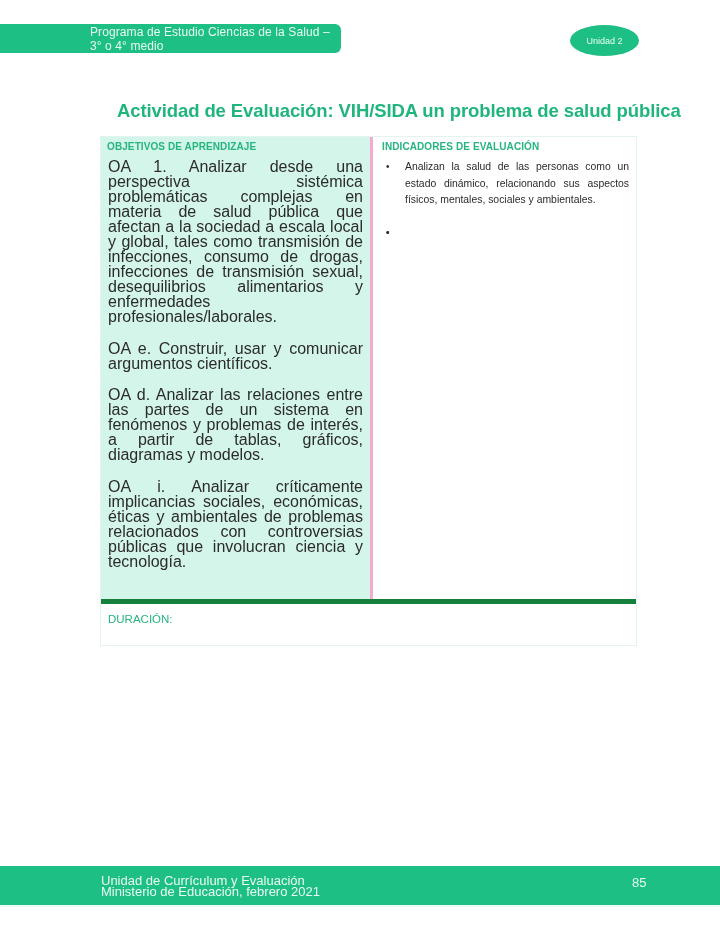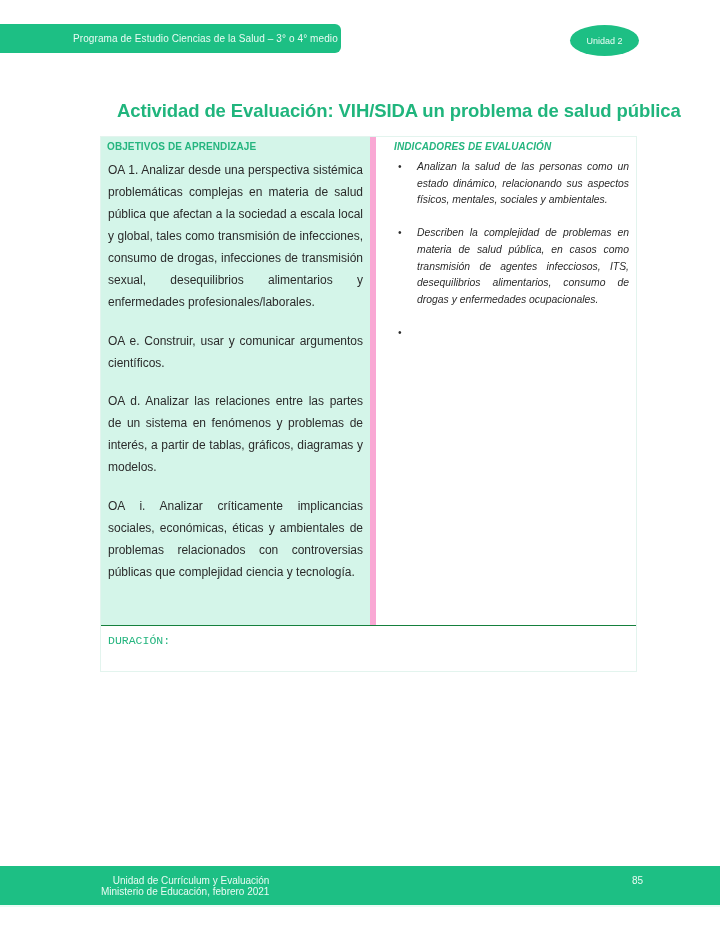--- a/index.html
+++ b/index.html
@@ -6,70 +6,70 @@
   body {
     width: 720px; height: 932px; background: #ffffff; position: relative; overflow: hidden;
     font-family: "Liberation Sans", sans-serif; color: #2b2b2b;
   }
   .top-bar {
     position: absolute; left: 0; top: 24px; width: 341px; height: 29px;
     background: #1dbf84; border-radius: 0 6px 6px 0;
     display: flex; align-items: center;
   }
   .top-bar span {
-    margin-left: 58px; color: #e9fbf3; font-size: 10px; letter-spacing: 0.1px; padding-left: 15px;
+    margin-left: 75px; color: #e9fbf3; font-size: 12px; letter-spacing: 0.1px; padding-left: 15px;
   }
   .unit-badge {
     position: absolute; left: 570px; top: 25px; width: 69px; height: 31px;
     background: #1dbf84; border-radius: 50%;
     display: flex; align-items: center; justify-content: center;
     color: #eafcf4; font-size: 9px; text-align: center;
   }
   .page-title {
     position: absolute; left: 101px; top: 84px; margin: 16px;
     font-size: 18.5px; font-weight: bold; color: #20b57d; letter-spacing: -0.1px;
   }
   .main-table {
     position: absolute; left: 100px; top: 136px; width: 537px;
     border: 1px solid #e3f4ee; box-sizing: border-box;
   }
   .row { display: flex; }
   .col-left {
     width: 269px; background: #d4f5e9; box-sizing: border-box;
-    padding: 3px 7px 26px 7px; min-height: 415px;
+    padding: 3px 7px 14px 7px; min-height: 415px;
   }
   .col-right {
     flex: 1; background: #ffffff; box-sizing: border-box;
-    padding: 3px 7px 0 18px; border-left: 6px solid #f9a8d4; font-style: italic;
+    padding: 3px 7px 0 9px; border-left: 3px solid #f9a8d4;
   }
   .col-head {
     font-size: 10px; font-weight: bold; color: #25b57f; height: 14px; line-height: 14px;
     margin-bottom: 5px; letter-spacing: 0.1px;
   }
   .col-left .col-head { margin-left: -1px; }
   .obj {
-    font-size: 12px; line-height: 22px; text-align: justify; margin: 0 0 16.6px 0;
+    font-size: 16px; line-height: 15px; text-align: justify; margin: 0 0 16.6px 0;
     color: #2b2b2b;
   }
   .ind-list { list-style: none; margin: 0; padding: 0; }
   .ind-list li {
     position: relative; padding-left: 23px; font-size: 10.4px; line-height: 16.6px;
     text-align: justify; margin-bottom: 16.6px;
   }
   .bullet {
     position: absolute; left: 4px; top: 0; font-size: 10px;
   }
   .duration-row {
-    border-top: 1px solid #15803d; padding: 8px 7px 8px 7px; height: 46px; box-sizing: border-box; font-family: Liberation Mono, monospace;
+    border-top: 5px solid #15803d; padding: 8px 7px 8px 7px; height: 46px; box-sizing: border-box;
   }
   .duration-label { font-size: 11.5px; color: #25b57f; line-height: 14px; }
   .duration-value { font-size: 11.5px; color: #2b2b2b; line-height: 14px; }
   .footer {
     position: absolute; left: 0; top: 866px; width: 720px; height: 39px;
-    background: #1dbf84; color: #e9fbf3; font-size: 10px; text-align: right;
+    background: #1dbf84; color: #e9fbf3; font-size: 13px;
   }
   .footer .f-left { position: absolute; left: 101px; top: 9px; line-height: 11px; }
   .footer .f-page { position: absolute; left: 632px; top: 9px; }
   .footer-line {
     position: absolute; left: 0; top: 905px; width: 720px; height: 2px; background: #e9fbf4;
   }
 </style>
 </head>
 <body>
 
@@ -80,32 +80,31 @@
 
 <h1 class="page-title">Actividad de Evaluación: VIH/SIDA un problema de salud pública</h1>
 
 <div class="main-table">
   <div class="row">
     <div class="col-left">
       <div class="col-head">OBJETIVOS DE APRENDIZAJE</div>
       <p class="obj">OA 1. Analizar desde una perspectiva sistémica problemáticas complejas en materia de salud pública que afectan a la sociedad a escala local y global, tales como transmisión de infecciones, consumo de drogas, infecciones de transmisión sexual, desequilibrios alimentarios y enfermedades profesionales/laborales.</p>
       <p class="obj">OA e. Construir, usar y comunicar argumentos científicos.</p>
       <p class="obj">OA d. Analizar las relaciones entre las partes de un sistema en fenómenos y problemas de interés, a partir de tablas, gráficos, diagramas y modelos.</p>
-      <p class="obj">OA i. Analizar críticamente implicancias sociales, económicas, éticas y ambientales de problemas relacionados con controversias públicas que complejidad ciencia y tecnología.</p>
+      <p class="obj">OA i. Analizar críticamente implicancias sociales, económicas, éticas y ambientales de problemas relacionados con controversias públicas que involucran ciencia y tecnología.</p>
     </div>
     <div class="col-right">
       <div class="col-head">INDICADORES DE EVALUACIÓN</div>
       <ul class="ind-list">
         <li>
           <span class="bullet">•</span>
           <span>Analizan la salud de las personas como un estado dinámico, relacionando sus aspectos físicos, mentales, sociales y ambientales.</span>
         </li>
         <li>
           <span class="bullet">•</span>
-          <span>Describen la complejidad de problemas en materia de salud pública, en casos como transmisión de agentes infecciosos, ITS, desequilibrios alimentarios, consumo de drogas y enfermedades ocupacionales.</span>
         </li>
         <li>
           <span class="bullet">•</span>
         </li>
       </ul>
     </div>
   </div>
   <div class="duration-row">
     <div class="duration-label">DURACIÓN:</div>
   </div>

